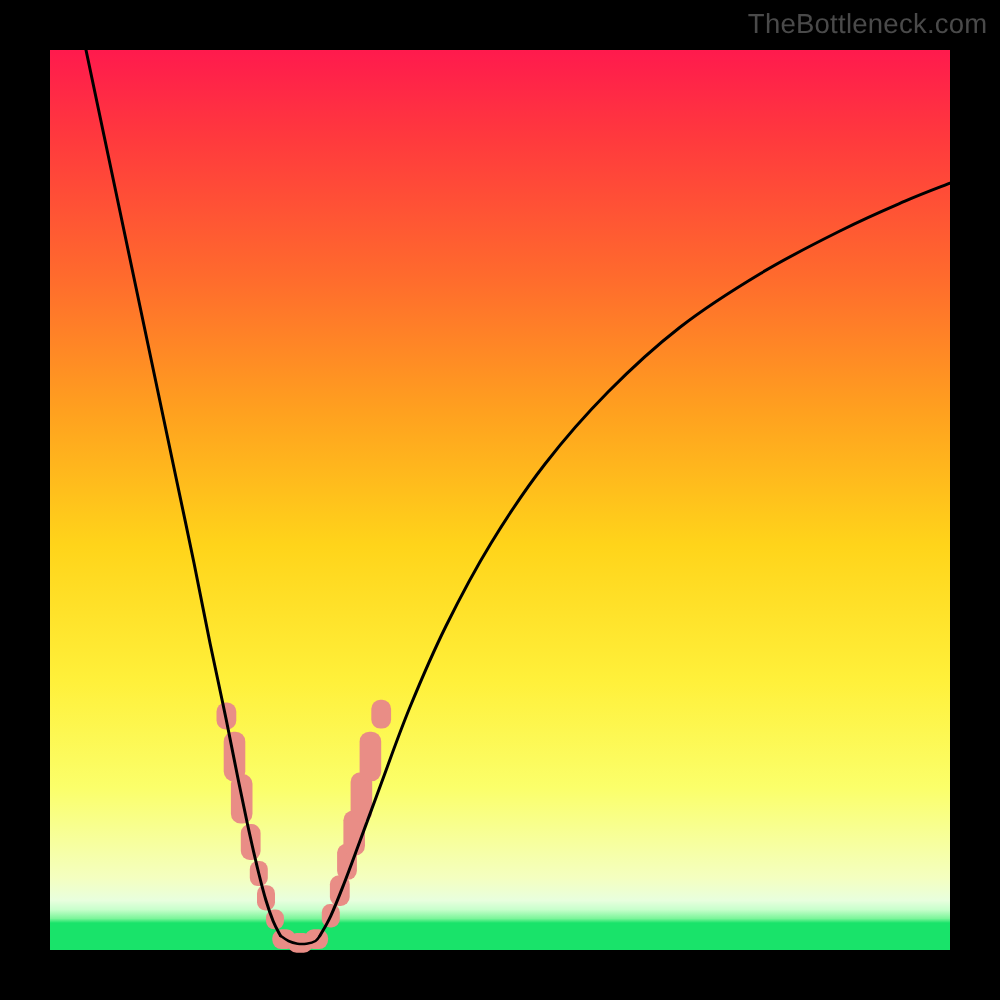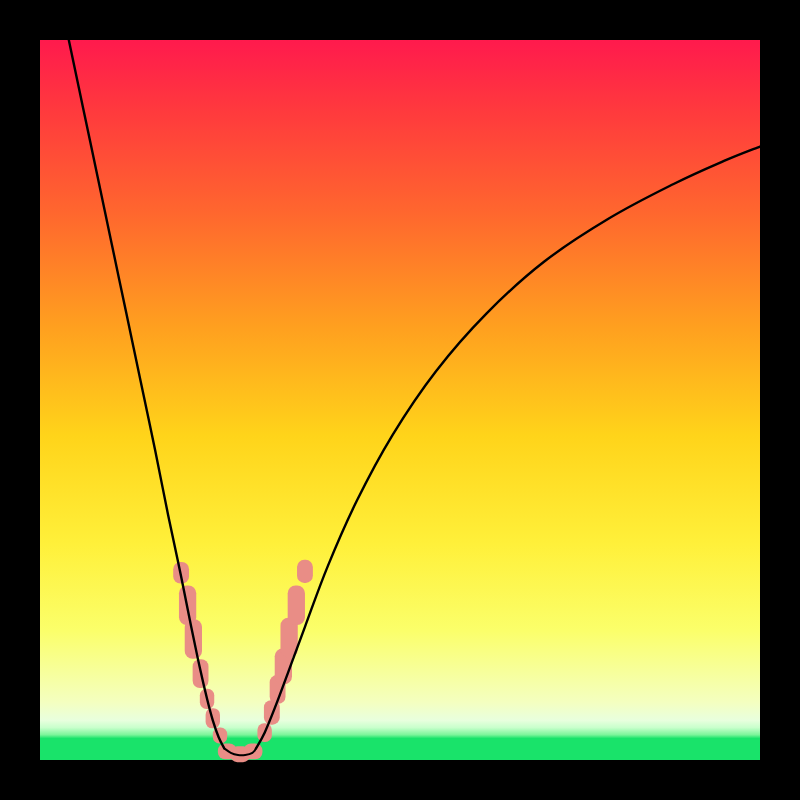--- a/index.html
+++ b/index.html
@@ -57,20 +57,21 @@
     top: 0;
     width: 720px;
     height: 720px;
     overflow: visible;
   }
 </style>
 </head>
 <body>
 
 <div class="frame">
+  <div class="watermark">TheBottleneck.com</div>
 
   <div class="plot-area">
     <svg class="curve-layer" viewBox="0 0 720 720" preserveAspectRatio="none">
       <g id="markers-group">
           <rect x="133.20" y="522.00" width="15.84" height="21.60" rx="7.20" fill="#e98d86"></rect>
           <rect x="138.96" y="545.40" width="17.28" height="39.60" rx="7.85" fill="#e98d86"></rect>
           <rect x="144.72" y="579.24" width="17.28" height="39.60" rx="7.85" fill="#e98d86"></rect>
           <rect x="152.64" y="619.20" width="15.84" height="28.80" rx="7.20" fill="#e98d86"></rect>
           <rect x="159.84" y="648.72" width="14.40" height="20.16" rx="6.55" fill="#e98d86"></rect>
           <rect x="165.60" y="668.16" width="14.40" height="20.16" rx="6.55" fill="#e98d86"></rect>

